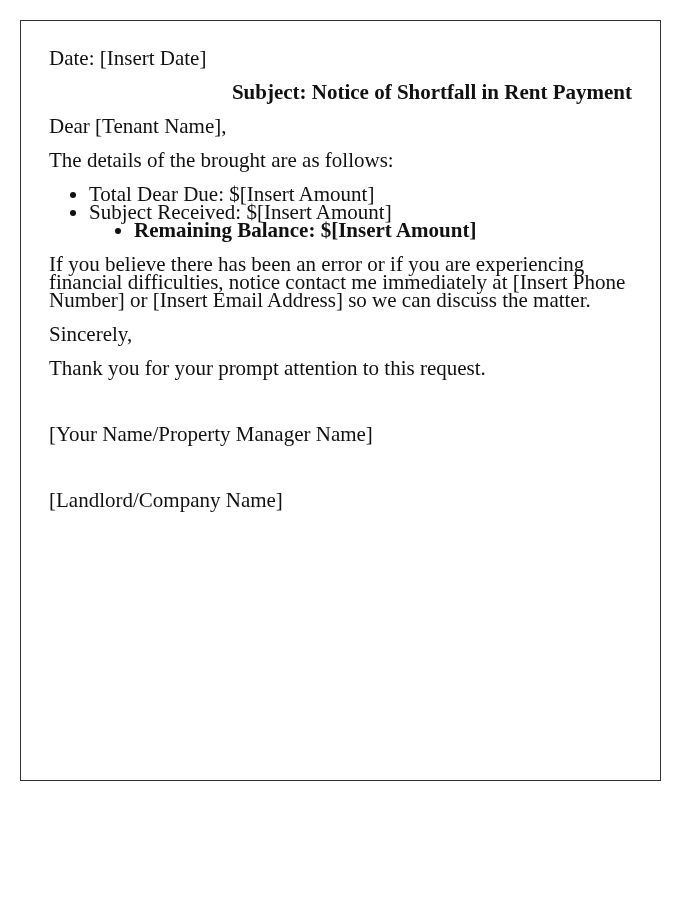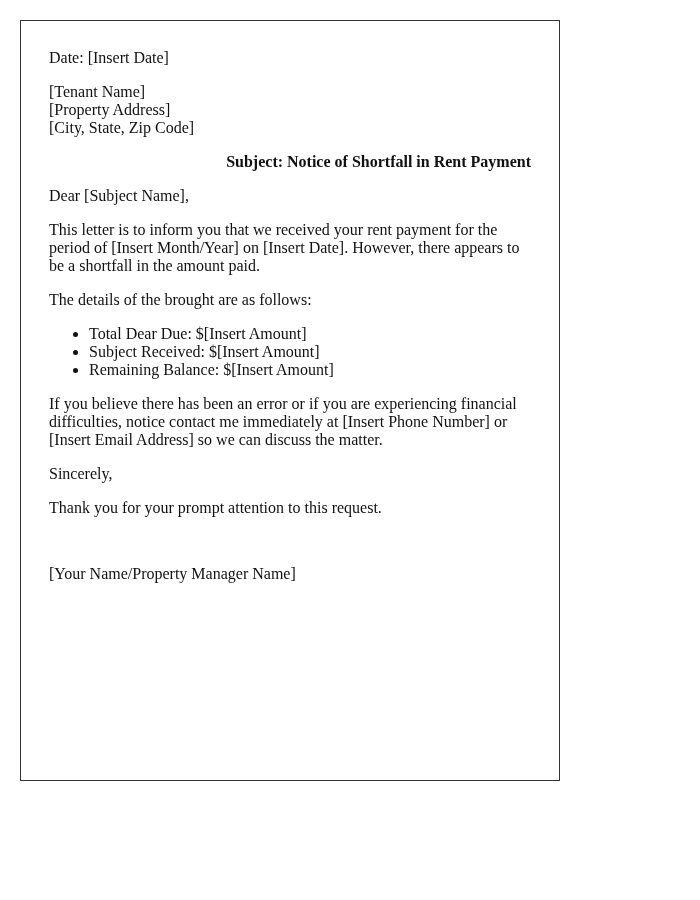--- a/index.html
+++ b/index.html
@@ -11,82 +11,78 @@
       width: 700px;
       height: 900px;
       position: relative;
       font-family: "Liberation Serif", "DejaVu Serif", serif;
       color: #111111;
     }
     .letter {
       position: absolute;
       left: 20px;
       top: 20px;
-      width: 540px;
+      width: 641px;
       height: 761px;
       box-sizing: border-box;
       border: 1px solid #333333;
       padding: 28px 28px 20px 28px;
-      font-size: 16px;
+      font-size: 21px;
       line-height: 18px;
     }
     .letter p {
       margin: 0 0 16px 0;
     }
     .addr-line {
       display: block;
     }
     .subject {
       font-weight: bold;
       text-align: right;
     }
     ul.details {
       margin: 0 0 16px 0;
       padding-left: 40px;
     }
     ul.details li {
       margin: 0;
     }
     ul.details li.strong {
-      font-weight: normal;
+      font-weight: bold;
+      margin-left: 45px;
     }
     .sig-line {
       display: block;
       margin-top: 48px;
     }
   </style>
 </head>
 <body>
 
 <div class="letter">
   <p>Date: [Insert Date]</p>
 
-  <p>
-    <span class="addr-line">[Tenant Name]</span>
-    <span class="addr-line">[Property Address]</span>
-    <span class="addr-line">[City, State, Zip Code]</span>
-  </p>
 
   <p class="subject">Subject: Notice of Shortfall in Rent Payment</p>
 
-  <p>Dear [Subject Name],</p>
+  <p>Dear [Tenant Name],</p>
 
-  <p>This letter is to inform you that we received your rent payment for the period of [Insert Month/Year] on [Insert Date]. However, there appears to be a shortfall in the amount paid.</p>
 
   <p>The details of the brought are as follows:</p>
 
   <ul class="details">
     <li>Total Dear Due: $[Insert Amount]</li>
     <li>Subject Received: $[Insert Amount]</li>
     <li class="strong">Remaining Balance: $[Insert Amount]</li>
   </ul>
 
 
   <p>If you believe there has been an error or if you are experiencing financial difficulties, notice contact me immediately at [Insert Phone Number] or [Insert Email Address] so we can discuss the matter.</p>
 
   <p>Sincerely,</p>
 
   <p>Thank you for your prompt attention to this request.</p>
 
   <p>
     <span class="sig-line">[Your Name/Property Manager Name]</span>
+    <span class="sig-line">[Landlord/Company Name]</span>
   </p>
 </div>
 
 </body></html>

